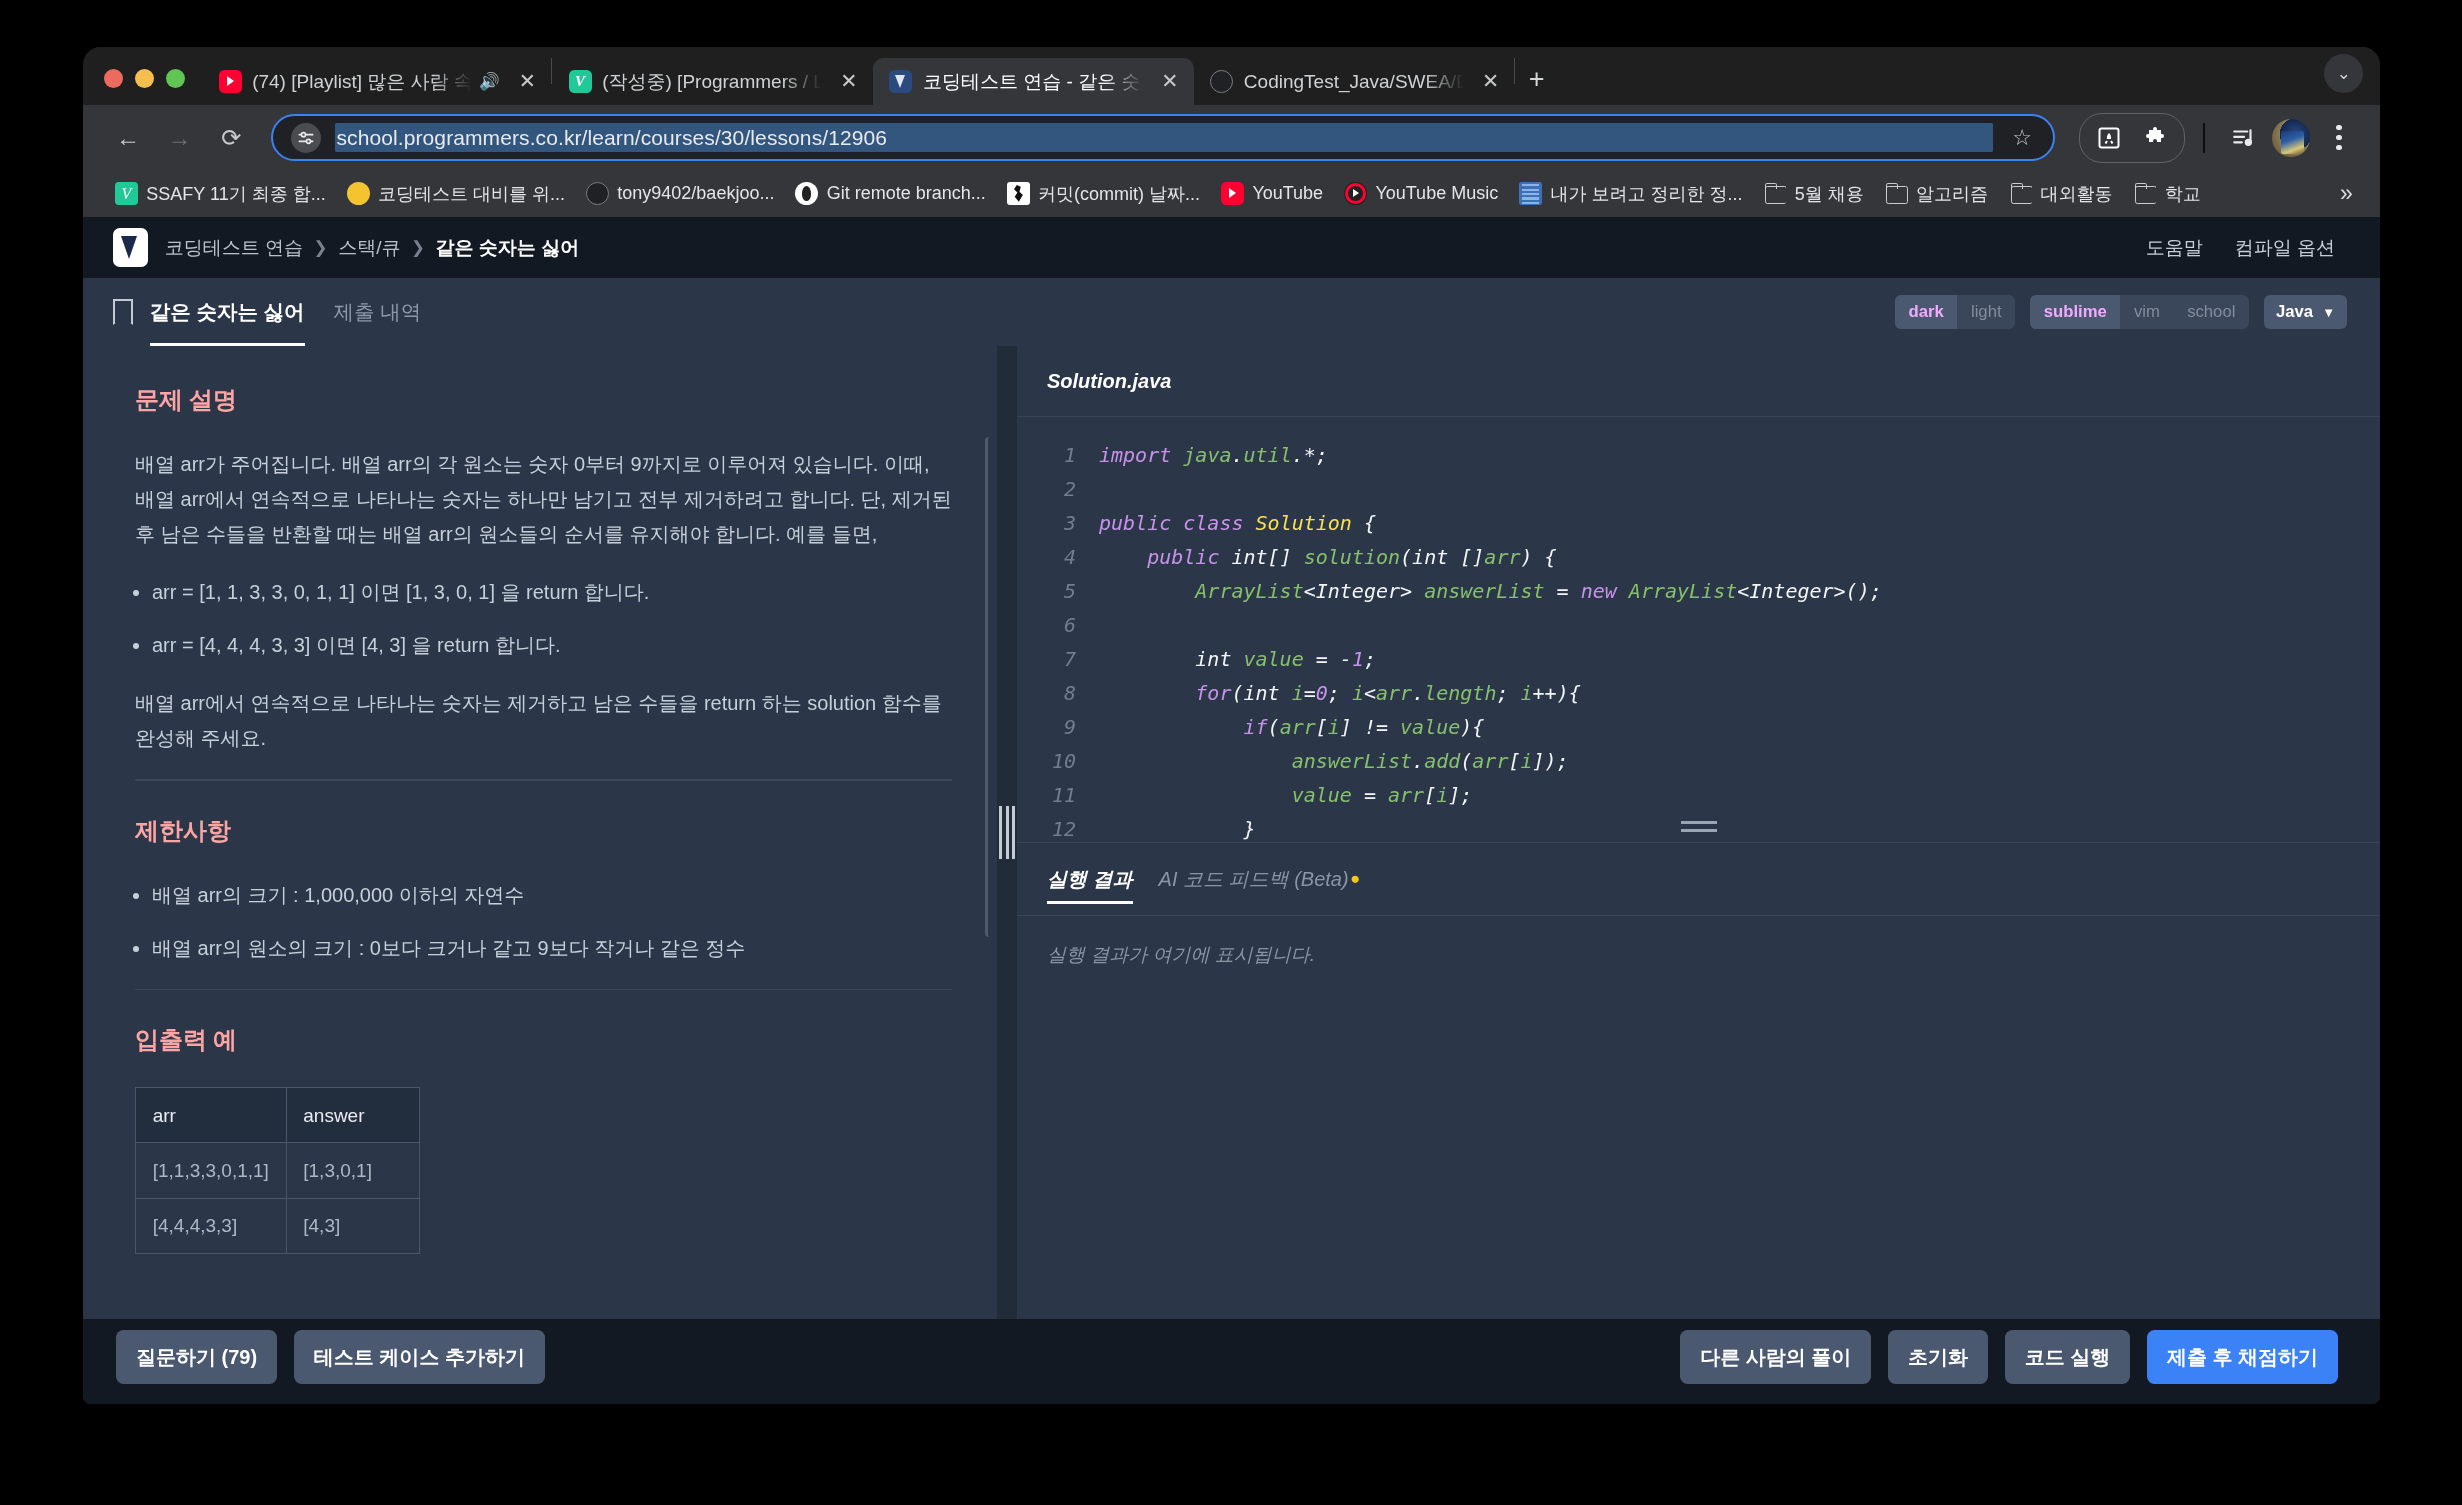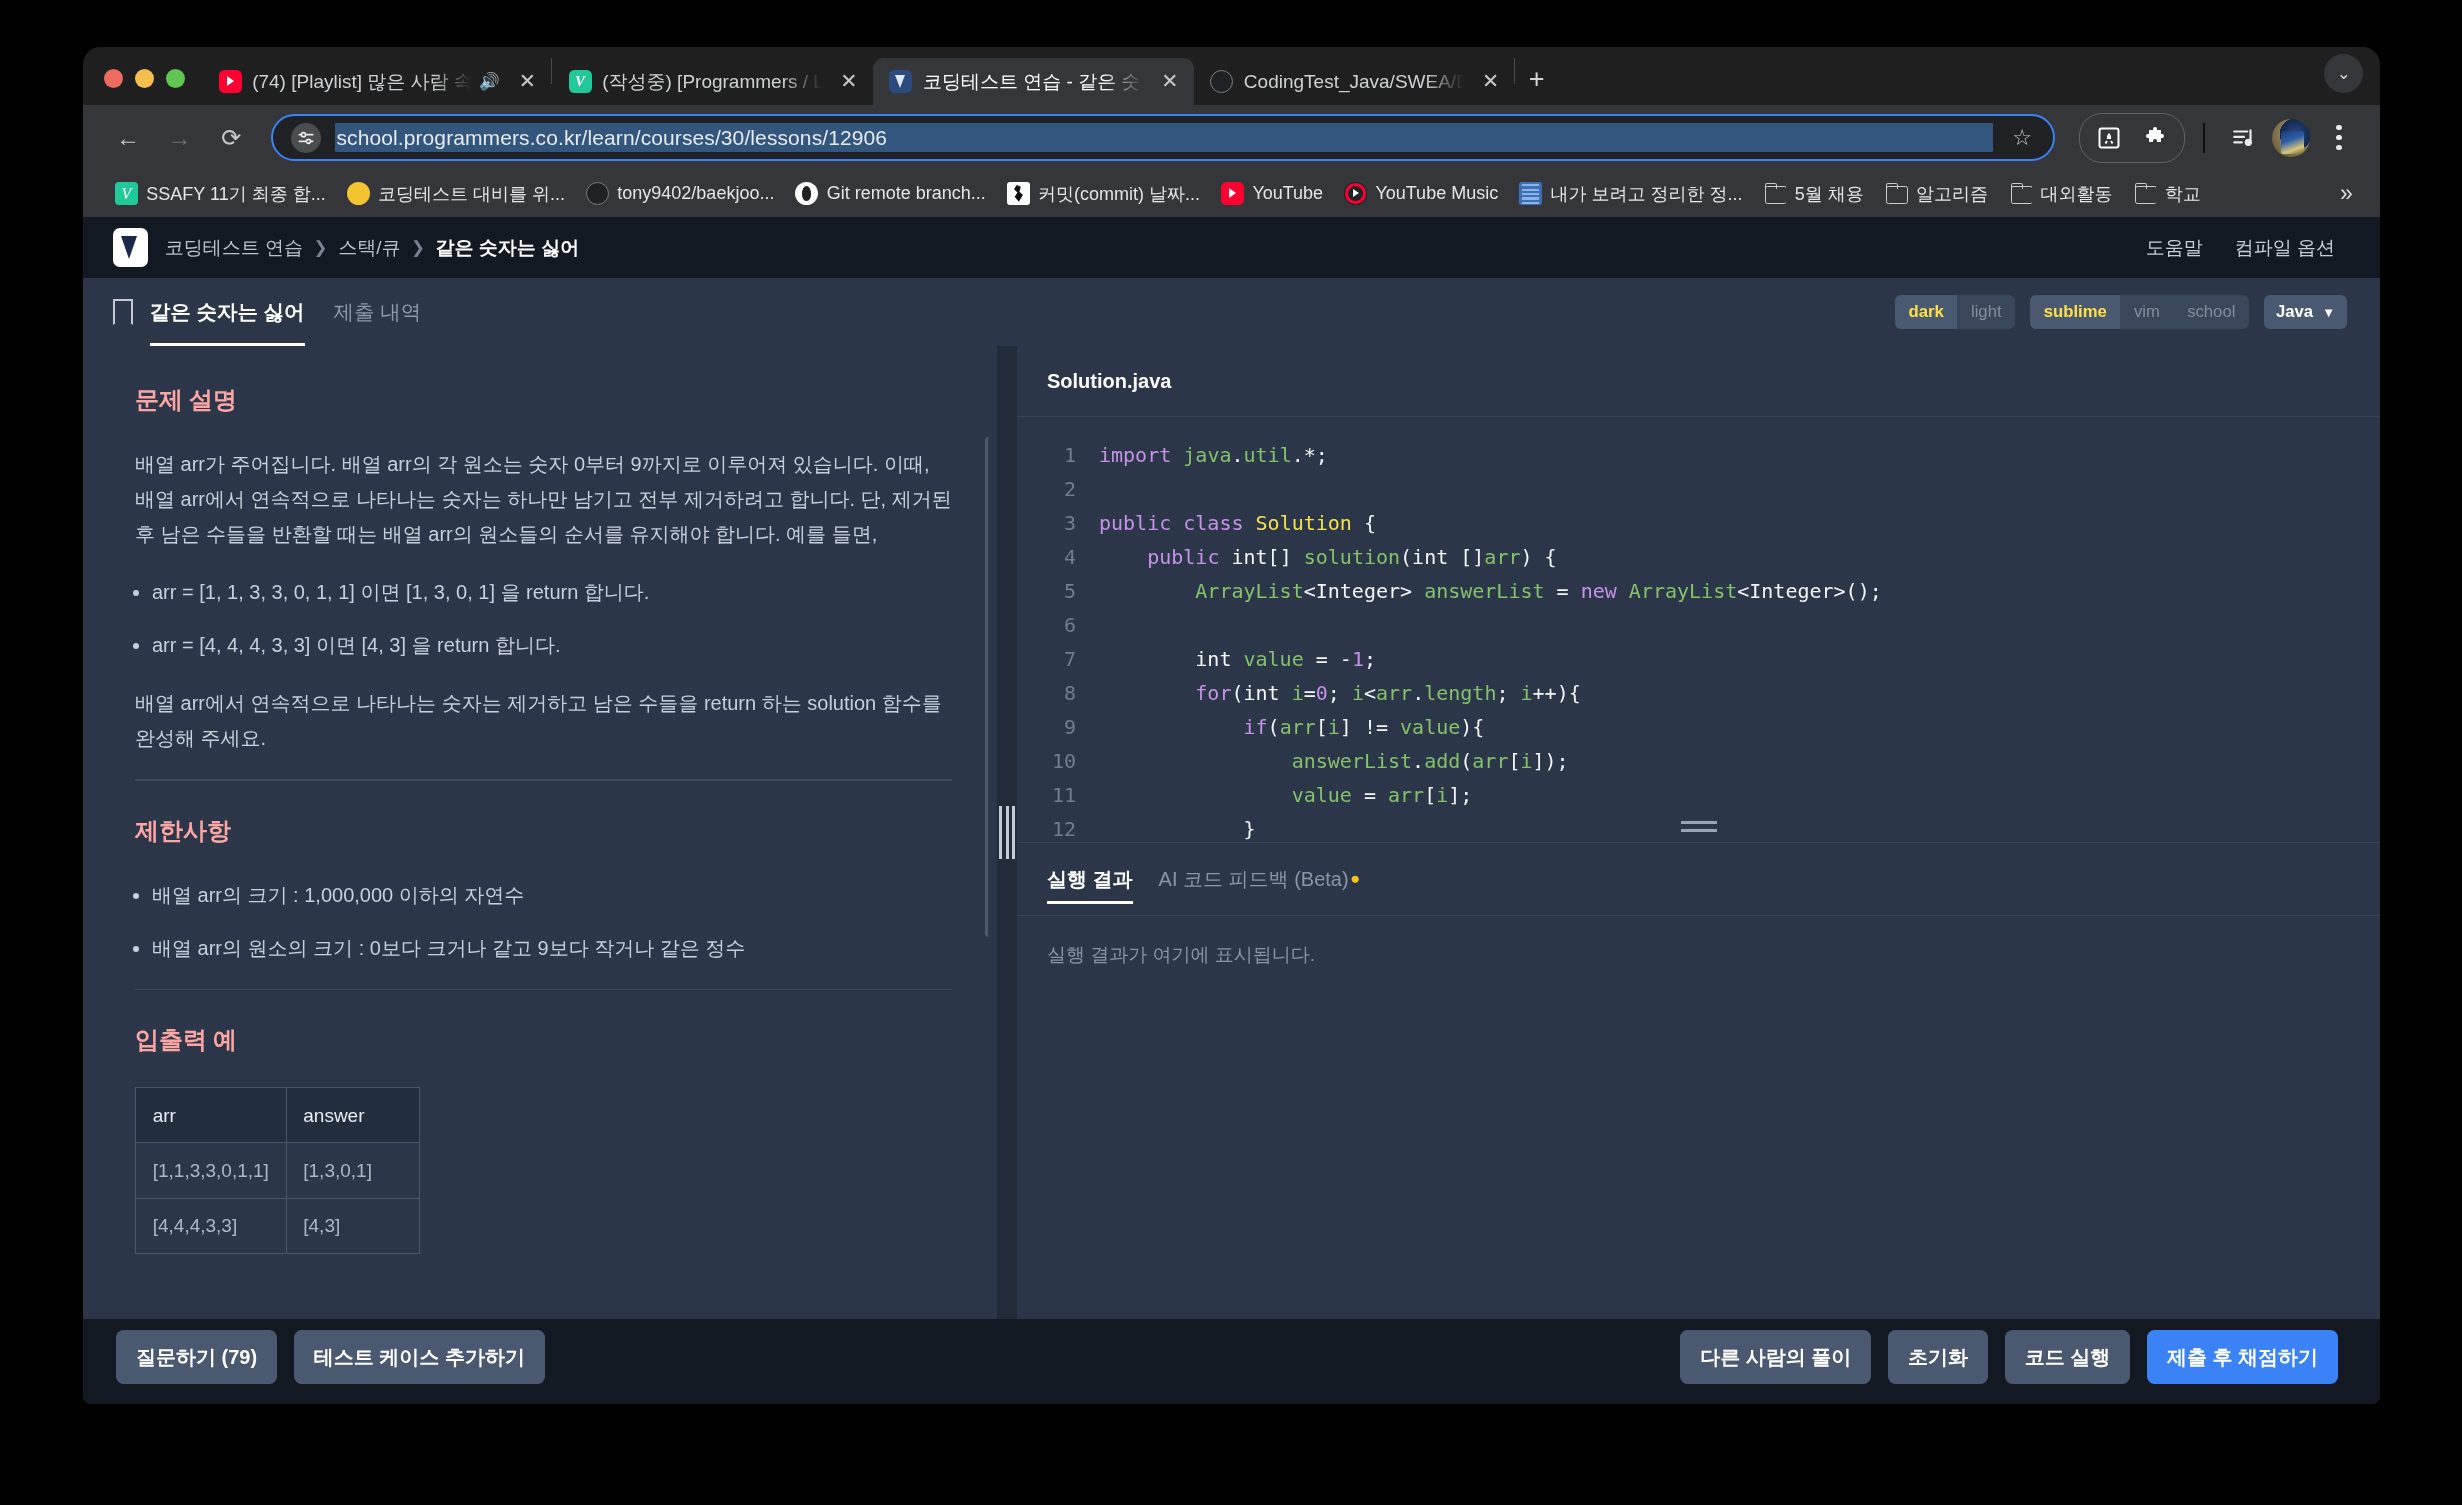--- a/index.html
+++ b/index.html
@@ -271,21 +271,21 @@
   .prob-tab.active::after {
     content:""; position:absolute; left:0; right:0; bottom:0; height: 3px; background:#fff;
   }
   .editor-ctrls { margin-left: auto; display: flex; align-items: center; gap: 15px; }
   .seg {
     display: flex; border-radius: 6px; overflow: hidden;
     background: #3a465a;
     font-size: 16.7px;
   }
   .seg > div { padding: 6.8px 13.6px; color: #828d9d; }
-  .seg > div.on { background: #4a5870; color: #fde047; font-weight: bold; text-align: center; }
+  .seg > div.on { background: #4a5870; color: #f0abfc; font-weight: bold; text-align: center; }
   .lang-select {
     background: #4a5870; color: #fff; font-size: 16.7px; font-weight: bold;
     padding: 6.8px 12px; border-radius: 6px;
     display: flex; align-items: center; gap: 9px;
   }
 
   
   .split {
     display: flex;
     height: calc(1187px - 61px - 68px - 85px);
@@ -331,20 +331,21 @@
     position: relative;
   }
   .splitter-grip { display: flex; gap: 3.8px; }
   .splitter-grip i { width: 3px; height: 53px; background: #c3cbd5; display:block; }
 
   
   .right-panel {
     flex: 1; background: #2b3748;
     display: flex; flex-direction: column;
     min-width: 0;
+    font-style: italic;
   }
   .editor-head {
     height: 71px; display: flex; align-items: center;
     padding: 0 30px;
     font-size: 20px; font-weight: bold; color: #fff;
     border-bottom: 1.5px solid #374459;
   }
   .code-area {
     position: relative;
     background: #2b3748;

